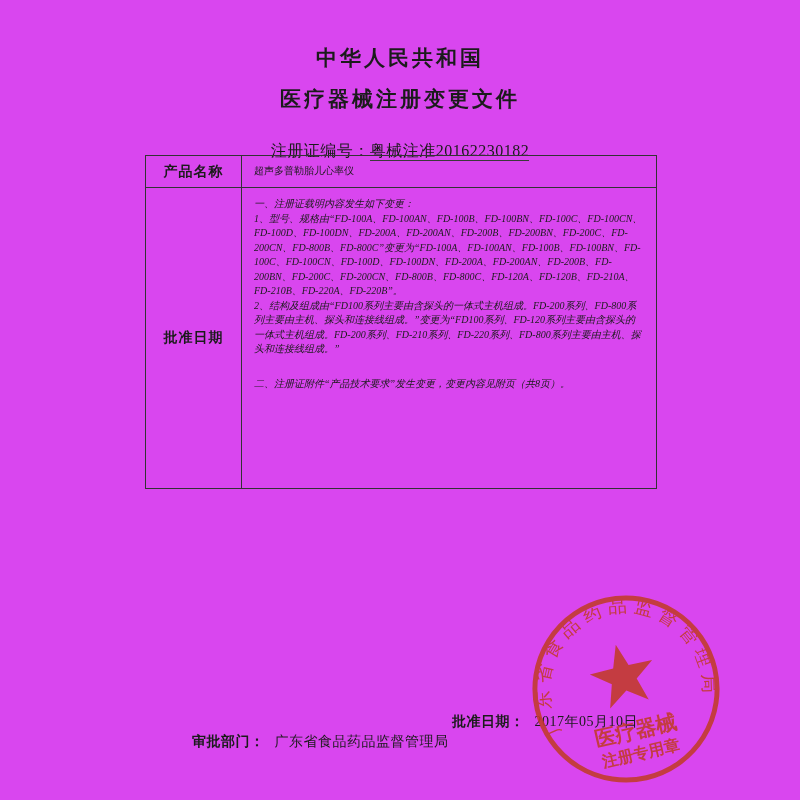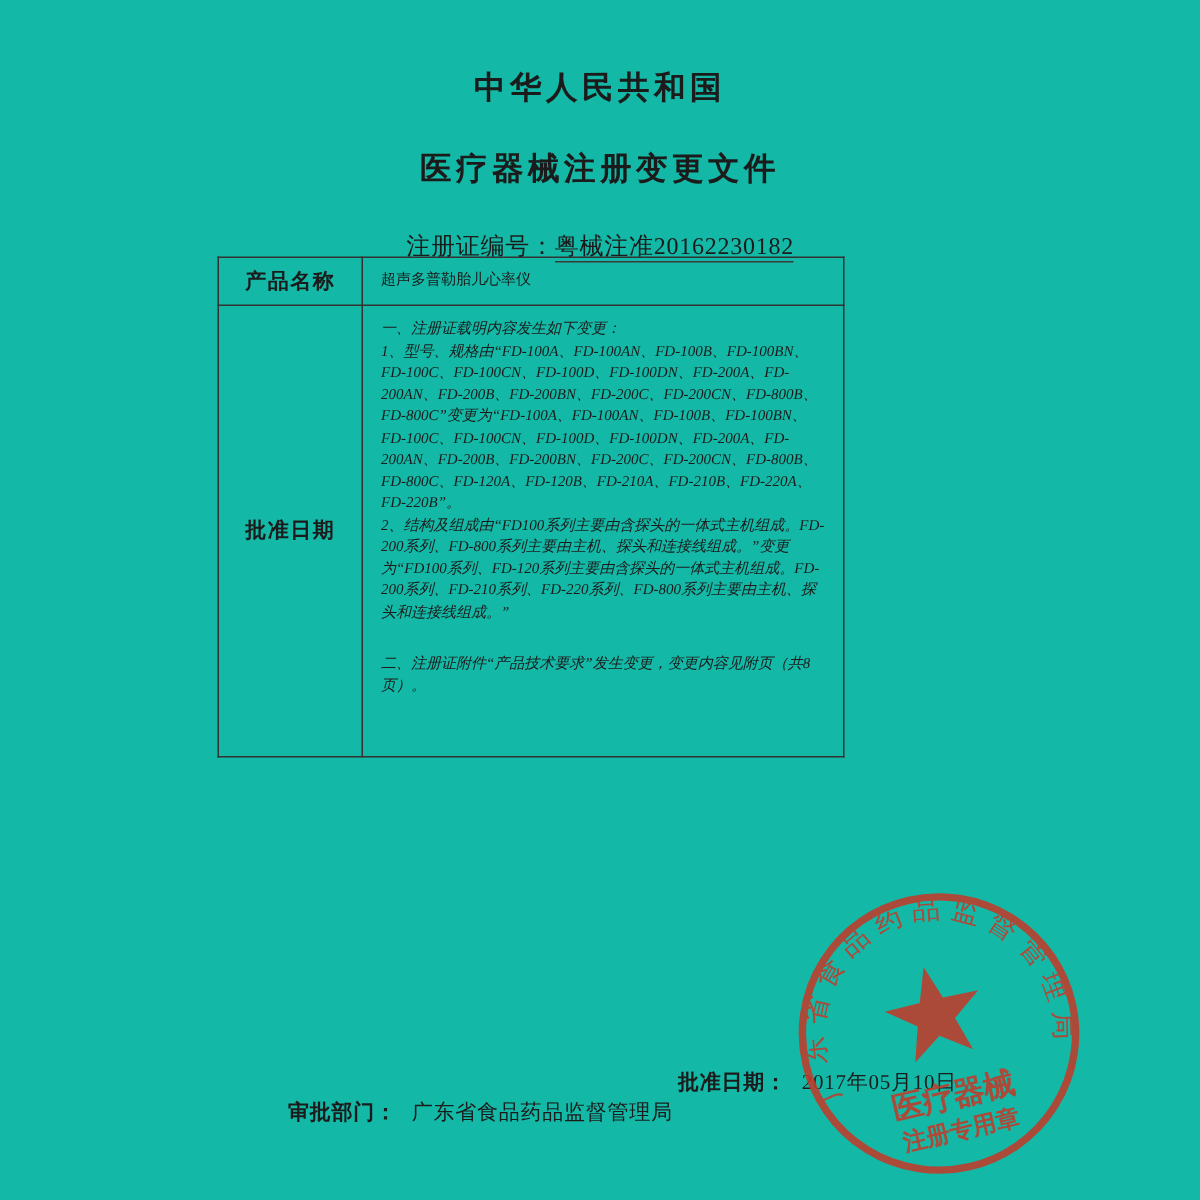--- a/index.html
+++ b/index.html
@@ -5,32 +5,32 @@
   * { box-sizing: border-box; }
   html, body { margin: 0; padding: 0; }
   body {
     width: 800px; height: 800px;
     background: #ffffff;
     font-family: "Liberation Serif", "DejaVu Serif", serif;
     color: #1b1b1b;
     position: relative;
     overflow: hidden;
   }
-  .page { position: absolute; inset: 0; background: #14b8a6; }
+  .page { position: absolute; inset: 0; background: #d946ef; }
 
   .title { text-align: center; font-weight: 700; font-size: 21px; letter-spacing: 3px; }
   .title1 { padding-top: 44px; }
-  .title2 { margin-top: 26px; }
+  .title2 { margin-top: 13px; }
 
   .regline { text-align: center; font-size: 16px; margin-top: 28px; letter-spacing: 0.5px; }
   .regline .value { border-bottom: 1px solid #3a3a3a; padding-bottom: 1px; }
 
   table.doc {
-    position: absolute; left: 145px; top: 155px; width: 418px;
-    border-collapse: collapse; table-layout: fixed; margin-top: 16px;
+    position: absolute; left: 145px; top: 155px; width: 512px;
+    border-collapse: collapse; table-layout: fixed;
   }
   table.doc td { border: 1.5px solid #333; }
   td.label {
     width: 96px; text-align: center; font-weight: 700;
     font-size: 14px; letter-spacing: 1px; vertical-align: middle;
   }
   td.content { padding: 6px 12px; font-size: 10px; line-height: 1.45; vertical-align: middle; }
   tr.row-product { height: 32px; }
   tr.row-change { height: 301px; }
   tr.row-change td.content { vertical-align: top; padding-top: 9px; }

